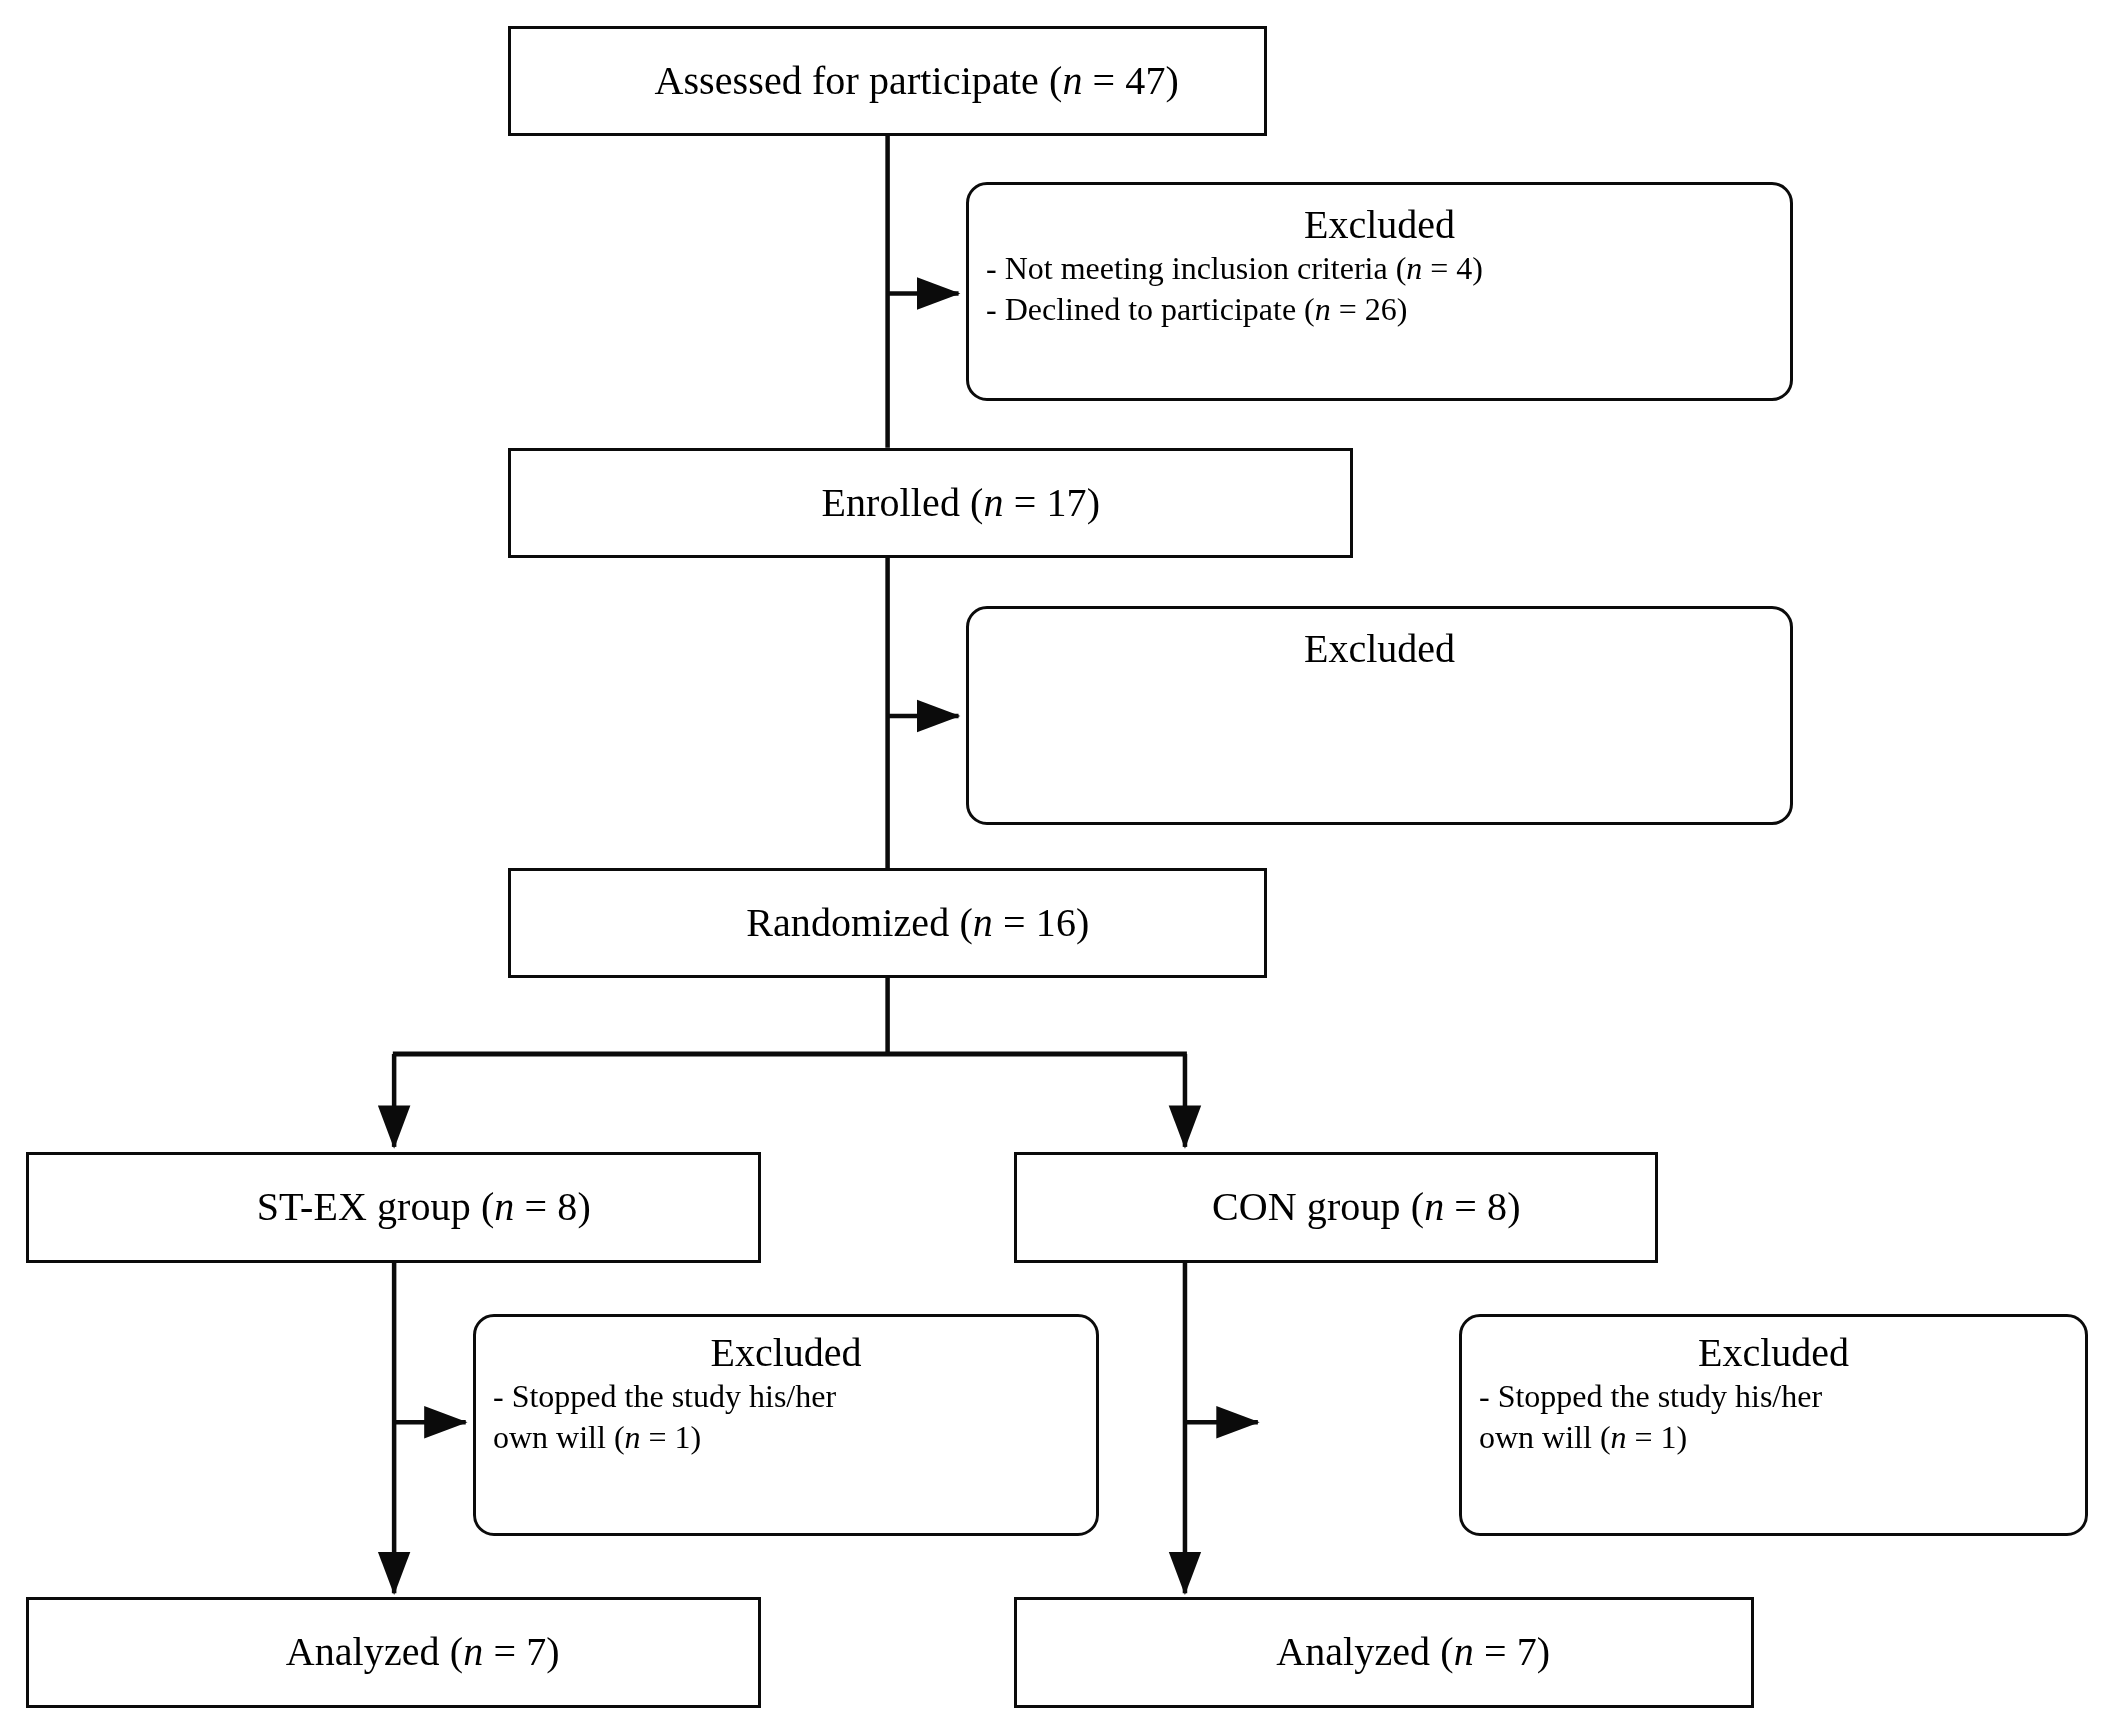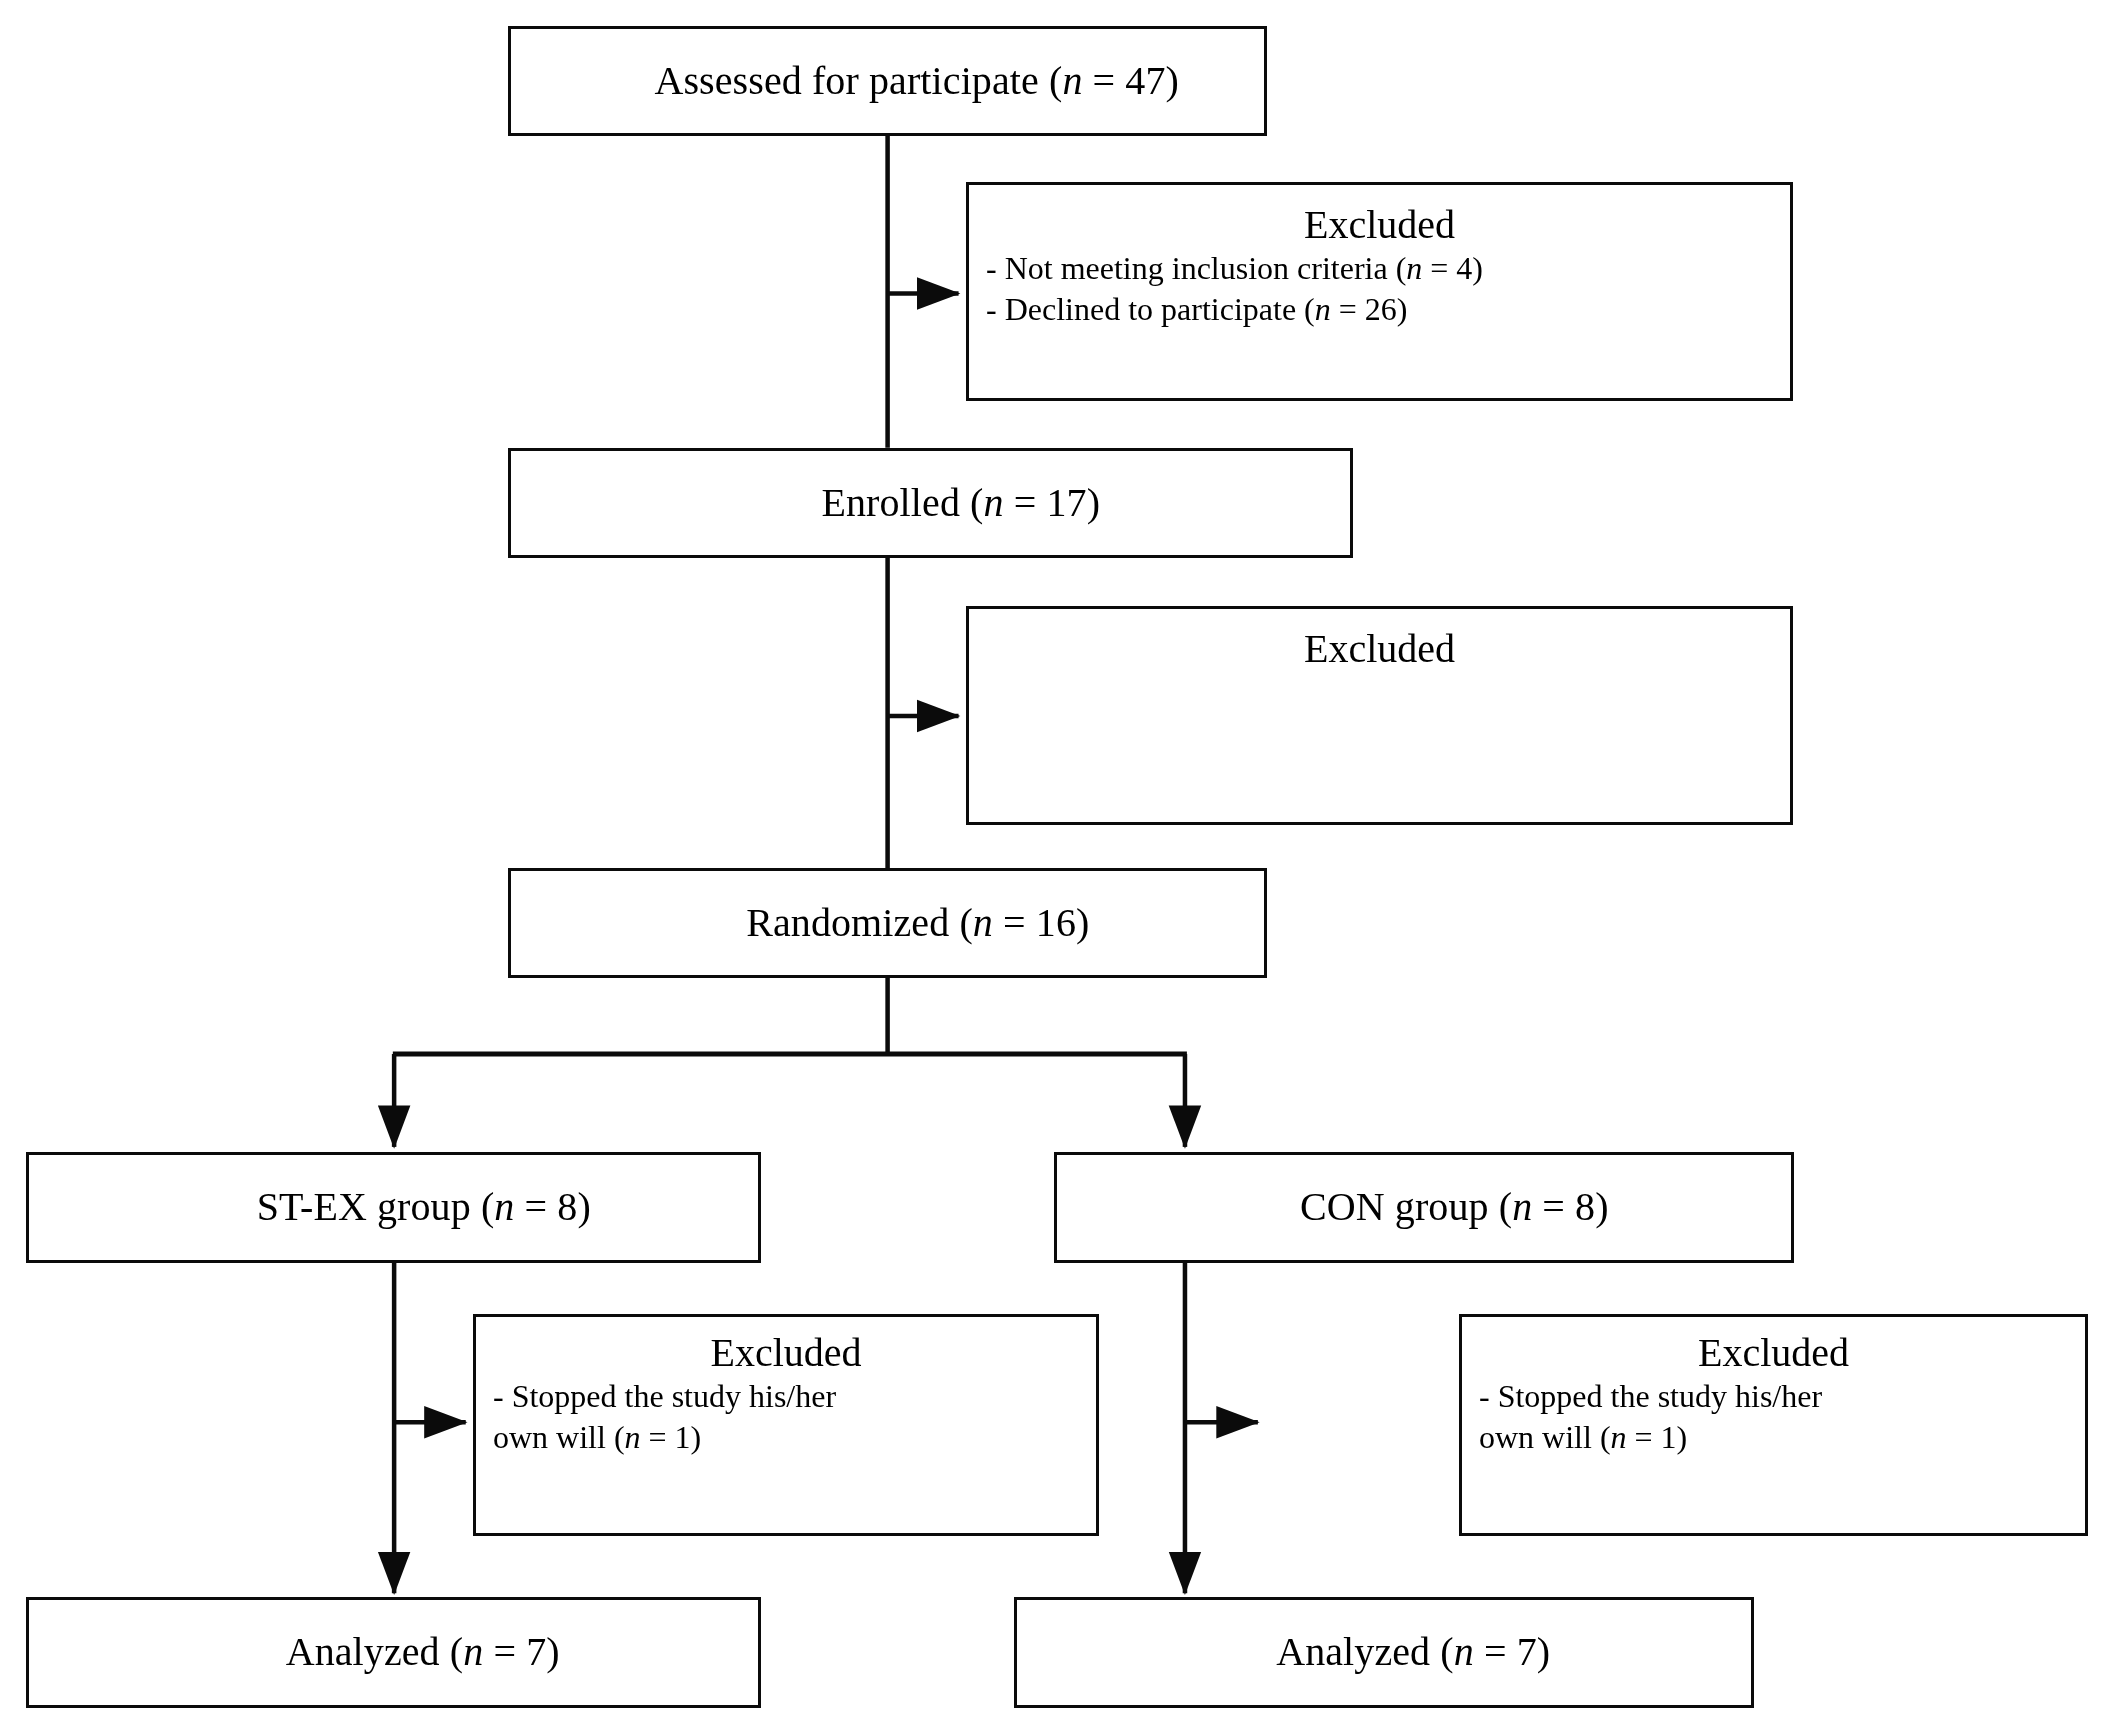--- a/index.html
+++ b/index.html
@@ -63,20 +63,21 @@
     display: block;
     text-indent: 0;
   }
   .italic-n {
     font-style: italic;
   }
   .node-box.excluded {
     justify-content: flex-start;
     align-items: flex-start;
     padding-top: 17px;
+    border-radius: 21px;
   }
   .node-box.excluded.pad-small {
     padding-top: 13px;
   }
 </style>
 </head>
 <body>
 
 <div id="diagram-root">
 
@@ -141,21 +142,21 @@
       <span>Randomized (</span><span class="italic-n">n</span><span> = 16)</span>
     </div>
   </div>
 
   <div class="node-box" style="left:26px; top:1152px; width:735px; height:111px;">
     <div class="node-text">
       <span>ST-EX group (</span><span class="italic-n">n</span><span> = 8)</span>
     </div>
   </div>
 
-  <div class="node-box" style="left:1054px; top:1152px; width:740px; height:111px;">
+  <div class="node-box" style="left:1014px; top:1152px; width:644px; height:111px;">
     <div class="node-text">
       <span>CON group (</span><span class="italic-n">n</span><span> = 8)</span>
     </div>
   </div>
 
   <div class="node-box excluded pad-small" style="left:473px; top:1314px; width:626px; height:222px;">
     <div class="excl-title">Excluded</div>
     <div class="excl-lines">
       <span class="bullet-line">- Stopped the study his/her</span>
       <span class="bullet-line"><span>own will (</span><span class="italic-n">n</span><span> = 1)</span></span>

